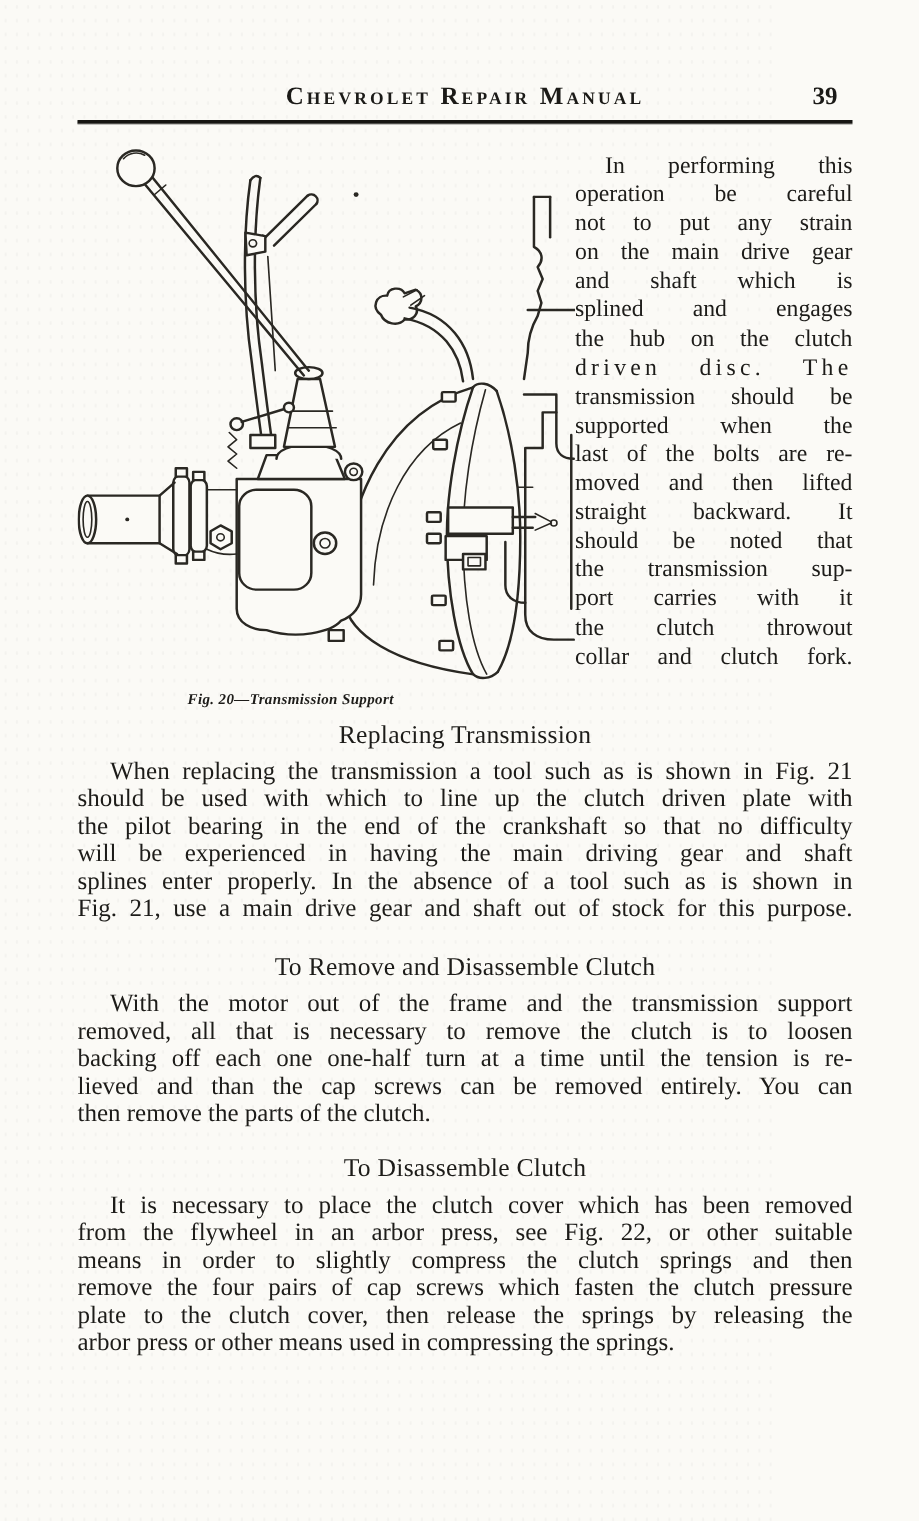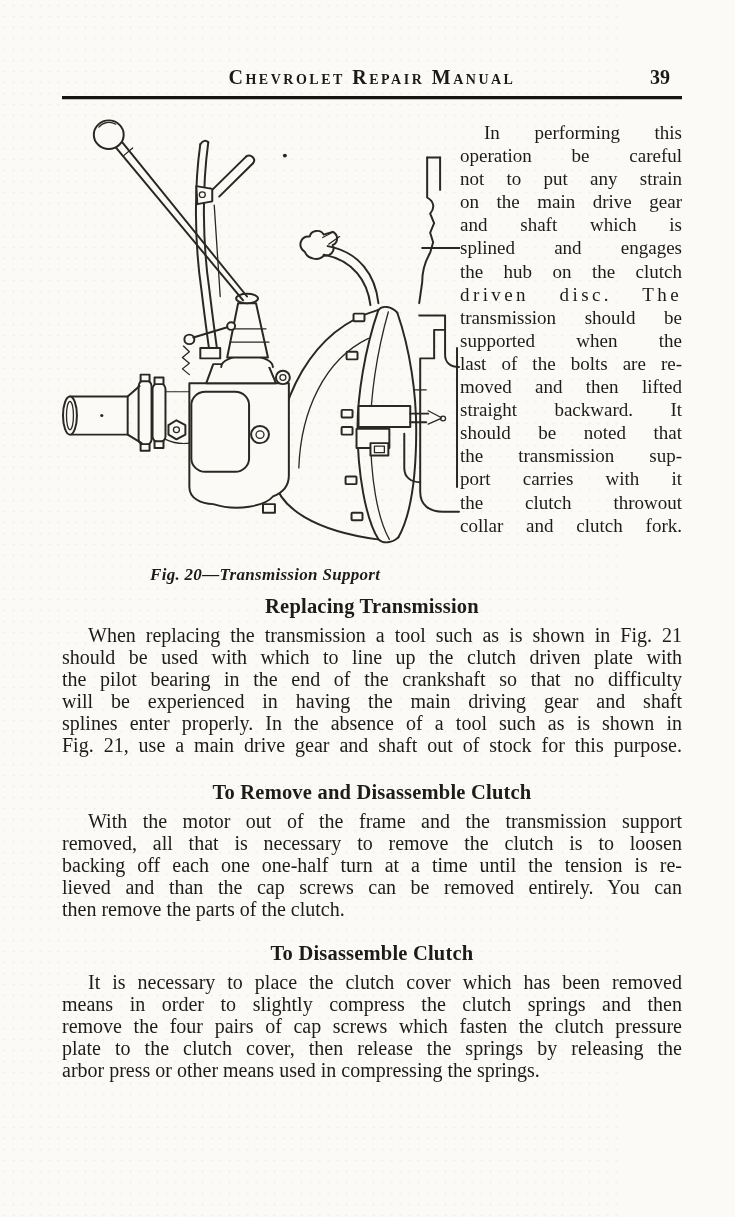--- a/index.html
+++ b/index.html
@@ -40,36 +40,36 @@
   .figure-row { display:flex; margin-top:9px; }
   .figure-col { width:398px; flex:0 0 398px; }
   .figure-svg path, .figure-svg rect, .figure-svg circle, .figure-svg ellipse, .figure-svg polyline {
     stroke:#2a2823; stroke-width:2; fill:none;
     stroke-linecap:round; stroke-linejoin:round;
   }
   .figure-svg .p  { fill:#fbfaf6; }
   .figure-svg .ink{ fill:#2a2823; stroke:none; }
   .figure-svg .thin{ stroke-width:1.3; }
   .figure-caption {
-    font-weight:bold; font-style:italic; font-size:17px;
-    padding-left:88px; margin-top:15px; letter-spacing:0.3px;
+    font-weight:bold; font-style:italic; font-size:12px;
+    padding-left:88px; margin-top:1px; letter-spacing:0.3px;
   }
 
   
   .side-col {
     width:222px; flex:0 0 222px; padding-top:13px;
     font-size:19px; line-height:23.1px;
   }
   .side-col .line { text-align:justify; text-align-last:justify; white-space:normal; }
   .side-col .line:first-child { text-indent:24px; }
   .side-col .line:nth-child(8) { letter-spacing:3.4px; }
 
   
   .section-heading {
-    text-align:center; font-weight:bold; font-size:20.5px;
+    text-align:center; font-weight:normal; font-size:20.5px;
     margin:10px 0 7px; letter-spacing:0.2px;
   }
   .section-heading.gap-lg { margin-top:25px; }
   .section-heading.gap-md { margin-top:21px; }
   .para { font-size:20px; line-height:21.9px; }
   .para .line { text-align:justify; text-align-last:justify; }
   .para .line:first-child { text-indent:26px; }
   .para.last-left .line:last-child { text-align-last:left; }
 </style>
 </head>
@@ -244,20 +244,21 @@
           <div class="line">lieved and than the cap screws can be removed entirely.  You can</div>
           <div class="line">then remove the parts of the clutch.</div>
         </div>
     </div>
 
     <div class="section">
       <div class="section-heading gap-md">To Disassemble Clutch</div>
       <div class="para last-left">
 
       <div class="line">It is necessary to place the clutch cover which has been removed</div>
+          <div class="line">from the flywheel in an arbor press, see Fig. 22, or other suitable</div>
           <div class="line">means in order to slightly compress the clutch springs and then</div>
           <div class="line">remove the four pairs of cap screws which fasten the clutch pressure</div>
           <div class="line">plate to the clutch cover, then release the springs by releasing the</div>
           <div class="line">arbor press or other means used in compressing the springs.</div>
         </div>
     </div>
 
   </div>
 </div>
 

